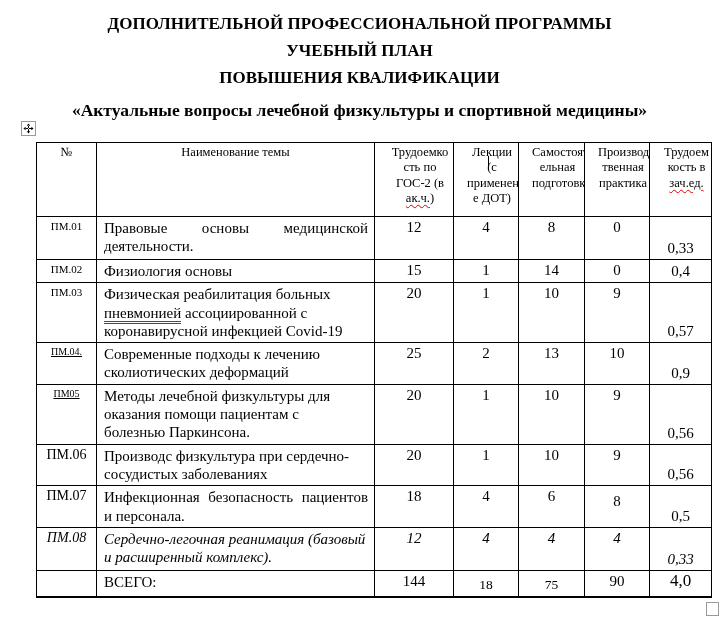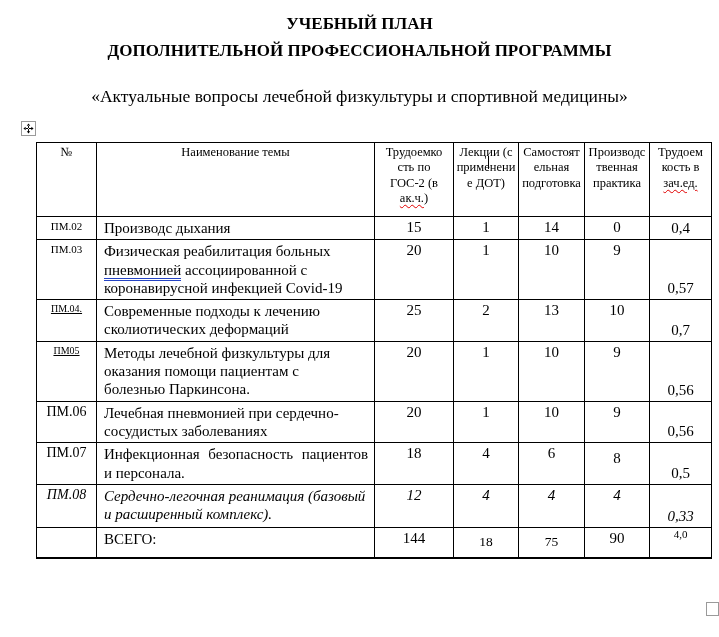--- a/index.html
+++ b/index.html
@@ -3,50 +3,50 @@
 <meta charset="utf-8">
 <style>
   html,body{margin:0;padding:0;}
   body{
     width:719px;height:637px;position:relative;background:#ffffff;
     font-family:"Liberation Serif","DejaVu Serif",serif;color:#000;
     overflow:hidden;
   }
   .titles{position:absolute;top:10px;left:0;width:719px;text-align:center;}
   .title-line{font-weight:bold;font-size:17px;line-height:27px;}
-  .subtitle{font-size:17.5px;line-height:28px;margin-top:18px;font-weight:normal;}
+  .subtitle{font-size:17.5px;line-height:28px;margin-top:5px;font-weight:bold;}
 
   table.doc{
     position:absolute;left:36px;top:142px;width:675px;
     border-collapse:collapse;table-layout:fixed;
     border:1px solid #000;border-bottom-width:2px;
   }
   td{border:1px solid #000;vertical-align:top;overflow:hidden;padding:0;}
 
   tr.hrow{height:74px;}
   tr.r1{height:43px;} tr.r2{height:23px;} tr.r3{height:55px;} tr.r4{height:40px;}
   tr.r5{height:58px;} tr.r6{height:37px;} tr.r7{height:39px;} tr.r8{height:43px;font-style:italic;}
   tr.r9{height:24px;} tr.r10{height:23px;}
 
   .hdr{font-size:12.5px;text-align:center;padding:2px 1px;line-height:1.22;}
-  .pre{white-space:pre-line;}
+  .pre{white-space:pre-line;margin-left:12px;}
 
   .c-no{text-align:center;padding-top:3px;font-size:11px;}
   tr.r4 .c-no, tr.r5 .c-no{font-size:10px;text-decoration:underline;}
   tr.r6 .c-no, tr.r7 .c-no, tr.r8 .c-no{font-size:14px;padding-top:2px;}
 
   .c-topic{font-size:15px;line-height:1.22;padding:2px 6px 2px 7px;}
   .just{text-align:justify;}
   .pr-narrow{padding-right:26px;}
 
   .c-num{text-align:center;font-size:15px;padding-top:2px;}
   .c-num.low{padding-top:7px;}
   .c-num.dn{padding-top:6px;font-size:13.5px;}
   .c-cred{text-align:center;font-size:15px;vertical-align:bottom;padding-bottom:2px;}
-  .c-cred.dn{font-size:11px;padding-bottom:17px;}
+  .c-cred.dn{font-size:17px;padding-bottom:5px;}
 
   .sp-red{
     text-decoration:underline;
     text-decoration-style:wavy;
     text-decoration-color:#e00000;
     text-decoration-thickness:1px;
     text-underline-offset:2px;
   }
   .link-word{border-bottom:3px double #2544c4;text-align:right;}
 
@@ -58,22 +58,23 @@
   .resize-handle{
     position:absolute;left:706px;top:602px;width:11px;height:12px;
     border:1px solid #9a9a9a;background:#fff;
   }
   .caret{position:absolute;left:488px;top:156px;width:1px;height:13px;background:#000;}
 </style>
 </head>
 <body>
 
 <div class="titles">
+  <div class="title-line">ДОПОЛНИТЕЛЬНОЙ ПРОФЕССИОНАЛЬНОЙ ПРОГРАММЫ</div>
   <div class="title-line">УЧЕБНЫЙ ПЛАН</div>
-  <div class="title-line">ДОПОЛНИТЕЛЬНОЙ ПРОФЕССИОНАЛЬНОЙ ПРОГРАММЫ</div>
+  <div class="title-line">ПОВЫШЕНИЯ КВАЛИФИКАЦИИ</div>
   <div class="subtitle">«Актуальные вопросы лечебной физкультуры и спортивной медицины»</div>
 </div>
 
 <div class="move-handle">
   <svg width="11" height="11" viewBox="0 0 14 14">
     <path d="M7 0.5 L4.8 3.4 H9.2 Z M7 13.5 L4.8 10.6 H9.2 Z M0.5 7 L3.4 4.8 V9.2 Z M13.5 7 L10.6 4.8 V9.2 Z M6.4 3 h1.2 v8 h-1.2 z M3 6.4 v1.2 h8 v-1.2 z" fill="#000"></path>
   </svg>
 </div>
 
 <table class="doc">
@@ -111,24 +112,33 @@
 твенная
 практика</div>
         </td>
     <td class="hdr">
       <div class="pre"><span>Трудоем
 кость в
 </span><span class="sp-red">зач.ед.</span></div>
     </td>
   </tr>
 
+  <tr class="r1">
+    <td class="c-no">ПМ.01</td>
+    <td class="c-topic just">Правовые основы медицинской деятельности.</td>
+    <td class="c-num">12</td>
+    <td class="c-num">4</td>
+    <td class="c-num">8</td>
+    <td class="c-num">0</td>
+    <td class="c-cred">0,33</td>
+  </tr>
 
   <tr class="r2">
     <td class="c-no">ПМ.02</td>
-    <td class="c-topic">Производс дыхания</td>
+    <td class="c-topic">Физиология основы</td>
     <td class="c-num">15</td>
     <td class="c-num">1</td>
     <td class="c-num">14</td>
     <td class="c-num">0</td>
     <td class="c-cred">0,4</td>
   </tr>
 
   <tr class="r3">
     <td class="c-no">ПМ.03</td>
     <td class="c-topic"><span>Физическая реабилитация больных </span><span class="link-word">пневмонией</span><span> ассоциированной с коронавирусной инфекцией Covid-19</span></td>
@@ -139,36 +149,36 @@
     <td class="c-cred">0,57</td>
   </tr>
 
   <tr class="r4">
     <td class="c-no">ПМ.04.</td>
     <td class="c-topic">Современные подходы к лечению сколиотических деформаций</td>
     <td class="c-num">25</td>
     <td class="c-num">2</td>
     <td class="c-num">13</td>
     <td class="c-num">10</td>
-    <td class="c-cred">0,7</td>
+    <td class="c-cred">0,9</td>
   </tr>
 
   <tr class="r5">
     <td class="c-no">ПМ05</td>
     <td class="c-topic pr-narrow">Методы лечебной физкультуры для оказания помощи пациентам с болезнью Паркинсона.</td>
     <td class="c-num">20</td>
     <td class="c-num">1</td>
     <td class="c-num">10</td>
     <td class="c-num">9</td>
     <td class="c-cred">0,56</td>
   </tr>
 
   <tr class="r6">
     <td class="c-no">ПМ.06</td>
-    <td class="c-topic">Лечебная пневмонией при сердечно-сосудистых заболеваниях</td>
+    <td class="c-topic">Производс физкультура при сердечно-сосудистых заболеваниях</td>
     <td class="c-num">20</td>
     <td class="c-num">1</td>
     <td class="c-num">10</td>
     <td class="c-num">9</td>
     <td class="c-cred">0,56</td>
   </tr>
 
   <tr class="r7">
     <td class="c-no">ПМ.07</td>
     <td class="c-topic just">Инфекционная безопасность пациентов и персонала.</td>

